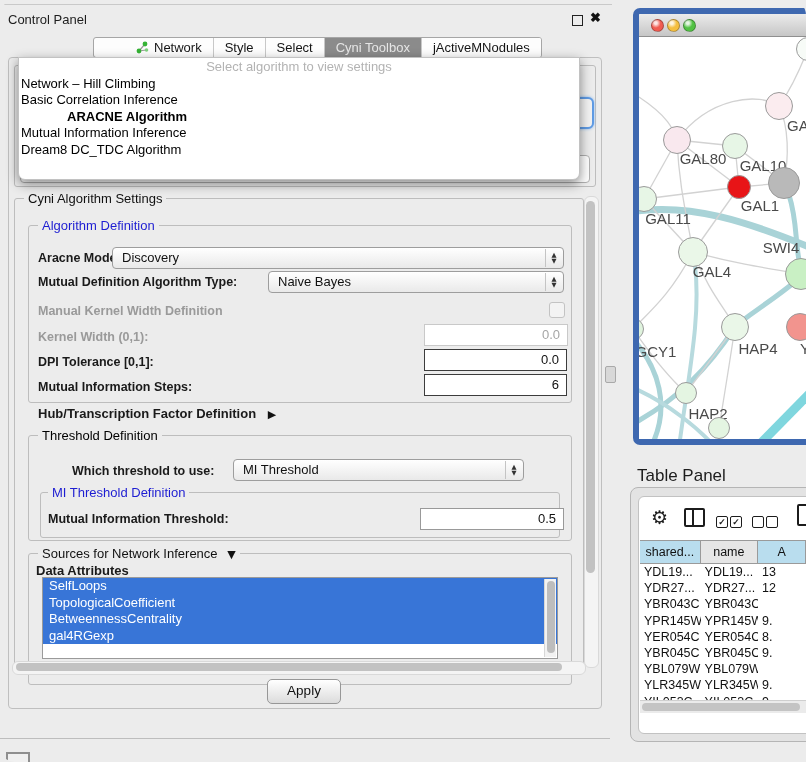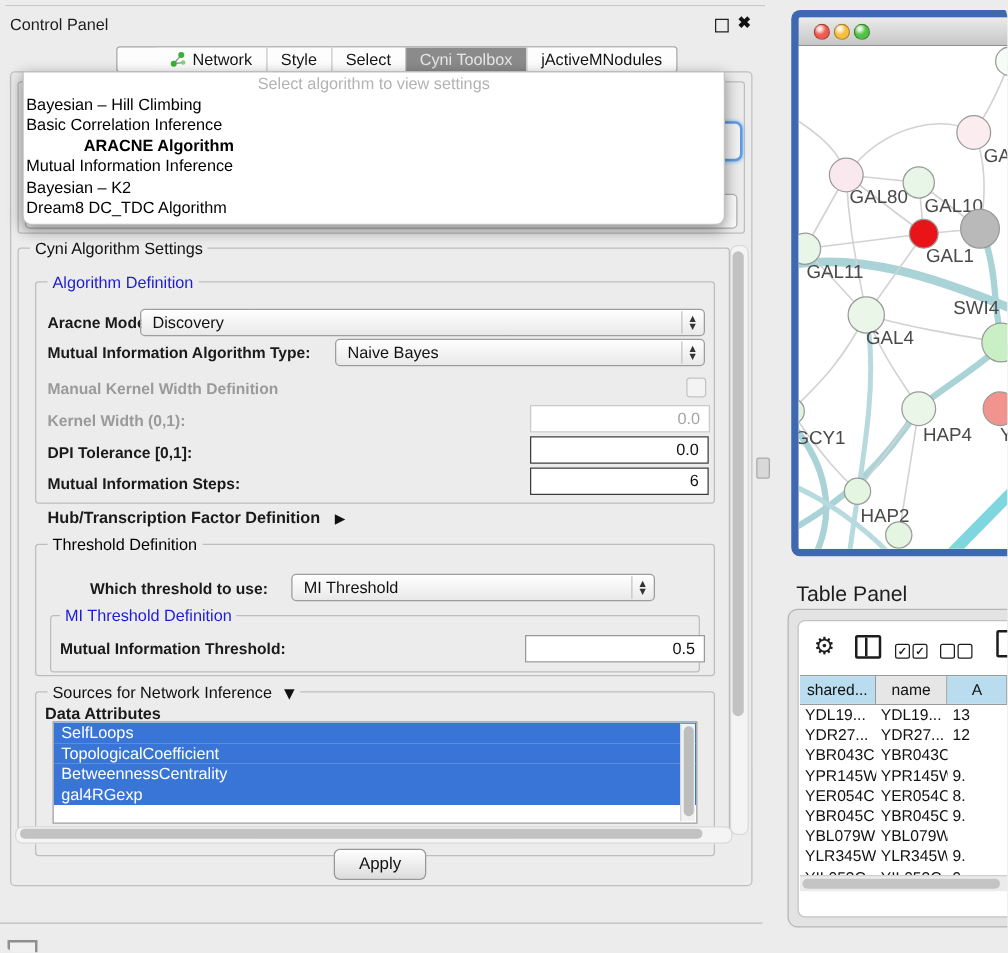--- a/index.html
+++ b/index.html
@@ -143,21 +143,21 @@
 
     <div class="lbl" style="left:38px;top:246px;">Aracne Mode:</div>
     <div class="combo" style="left:112px;top:242px;width:441px;">
       <span>Discovery</span>
       <span class="arrows">
           <span>▲</span>
           <span>▼</span>
         </span>
     </div>
 
-    <div class="lbl" style="left:38px;top:270px;">Mutual Information Algorithm Type:</div>
+    <div class="lbl" style="left:38px;top:270px;">Mutual Definition Algorithm Type:</div>
     <div class="combo" style="left:268px;top:266px;width:285px;">
       <span>Naive Bayes</span>
       <span class="arrows">
           <span>▲</span>
           <span>▼</span>
         </span>
     </div>
 
     <div class="lbl dis" style="left:38px;top:299px;">Manual Kernel Width Definition</div>
     <div class="checkbox" style="left:549px;top:297px;"></div>
@@ -217,25 +217,24 @@
     <div class="sbthumb" style="left:586px;top:196px;width:9px;height:372px;"></div>
     <div class="sbtrack-v" style="left:12px;top:656px;width:572px;height:12px;"></div>
     <div class="sbthumb" style="left:16px;top:658px;width:546px;height:8px;"></div>
 
     <div id="apply">Apply</div>
 
 
     <div id="popup">
       <div id="popup-header">Select algorithm to view settings</div>
       <div id="popup-items">
-          <div class="popup-item">Bayesian – Hill Climbing</div>
+          <div class="popup-item">Network – Hill Climbing</div>
           <div class="popup-item">Basic Correlation Inference</div>
           <div class="popup-item bold">ARACNE Algorithm</div>
           <div class="popup-item">Mutual Information Inference</div>
-          <div class="popup-item">Bayesian – K2</div>
           <div class="popup-item">Dream8 DC_TDC Algorithm</div>
         </div>
     </div>
   </div>
 
   <div id="splitter"></div>
 
   <div id="net">
     <div id="net-titlebar">
       <div class="tl" style="left: 12px; background: radial-gradient(circle at 35% 28%, rgba(255, 255, 255, 0.85) 0px, rgba(255, 255, 255, 0.85) 12%, rgba(255, 255, 255, 0) 45%), rgb(240, 91, 80);" id="tl-close"></div>

